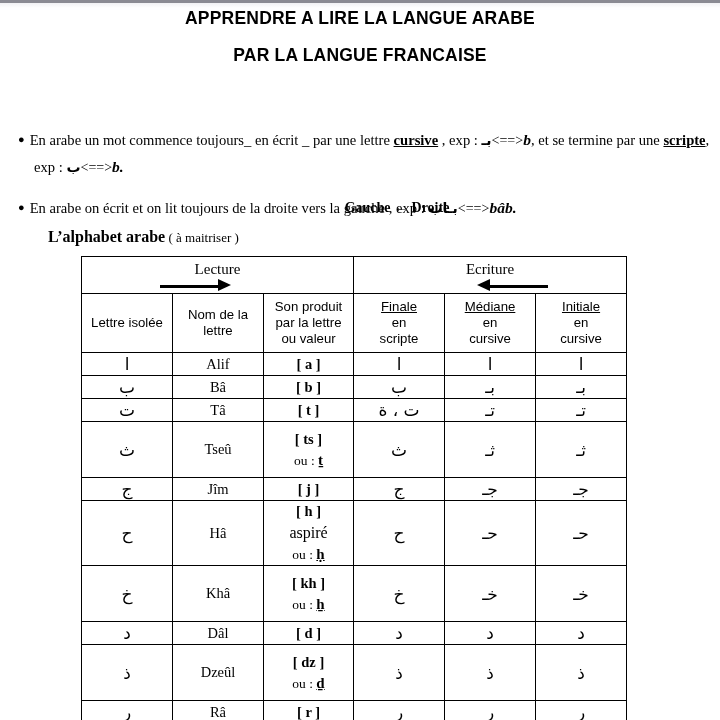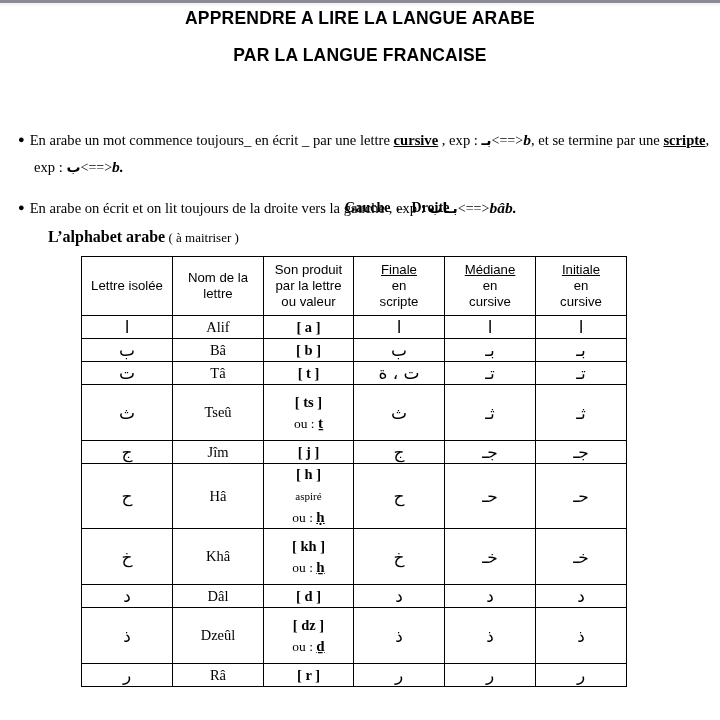--- a/index.html
+++ b/index.html
@@ -223,21 +223,21 @@
     font-size: 14.5px;
     line-height: 21px;
   }
   .son-cell .main { font-weight: bold; }
   .son-cell .alt { font-weight: normal; font-size: 13.5px; }
   .son-cell .alt .v {
     font-weight: bold;
     text-decoration: underline;
     font-size: 15px;
   }
-  .son-cell .plain { font-weight: normal; font-size: 11px; }
+  .son-cell .plain { font-weight: normal; font-size: 16px; }
 
   .r-short td { height: 22px; }
   .r-tall  td { height: 55px; }
 </style>
 </head>
 <body>
 
 <div class="top-bar"></div>
 <div class="top-bar-fade"></div>
 
@@ -268,20 +268,40 @@
     <colgroup>
       <col class="col-iso">
         <col class="col-nom">
         <col class="col-son">
       <col class="col-fin">
         <col class="col-med">
         <col class="col-ini">
     </colgroup>
     <thead>
       <tr>
+        <td class="grp-head" colspan="3">
+          <span class="glabel">Lecture</span>
+          <span class="arrow-wrap">
+            <span class="arrow arrow-r">
+              <span class="arrow-line"></span>
+                <span class="arrow-head"></span>
+            </span>
+          </span>
+        </td>
+        <td class="grp-head" colspan="3">
+          <span class="glabel">Ecriture</span>
+          <span class="arrow-wrap">
+            <span class="arrow arrow-l">
+              <span class="arrow-line"></span>
+                <span class="arrow-head"></span>
+            </span>
+          </span>
+        </td>
+      </tr>
+      <tr>
         <td class="sub-head">
           <div>Lettre isolée</div>
         </td>
         <td class="sub-head">
           <div>Nom de la</div>
           <div>lettre</div>
         </td>
         <td class="sub-head">
           <div>Son produit</div>
           <div>par la lettre</div>

